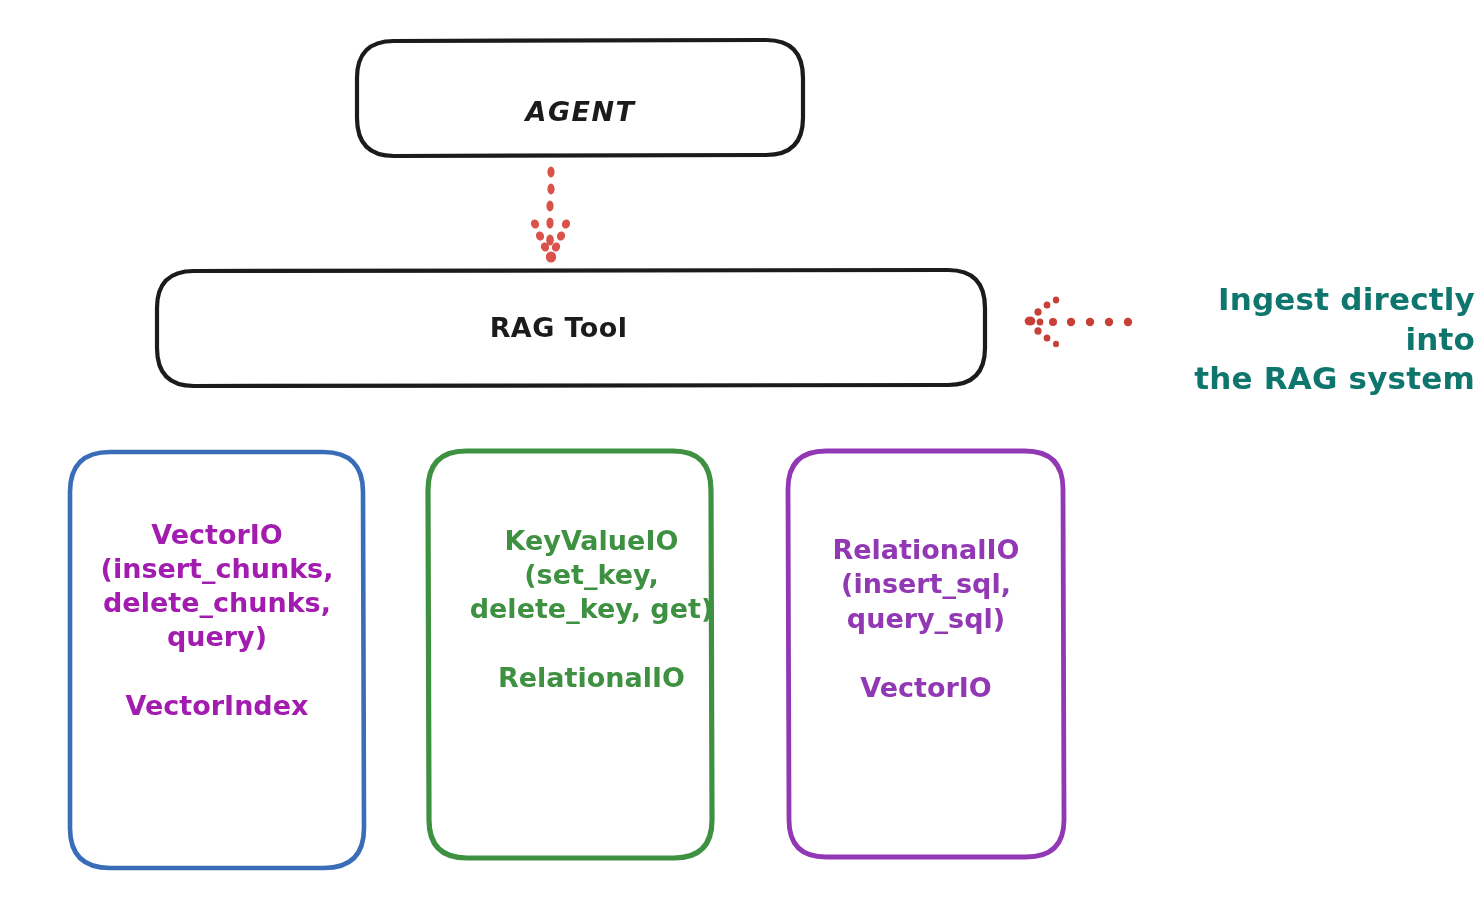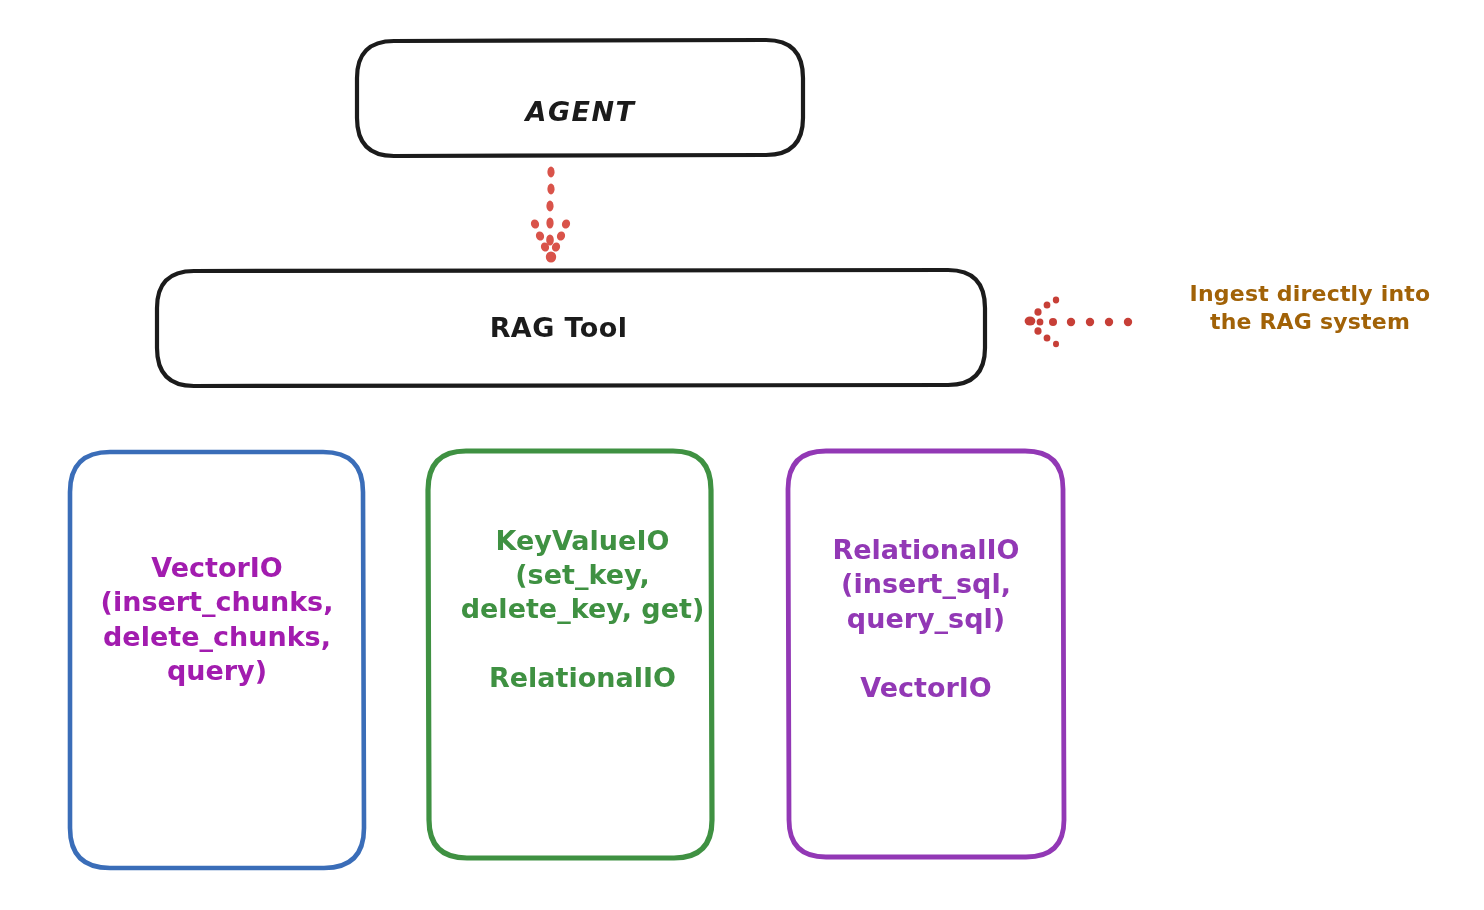--- a/index.html
+++ b/index.html
@@ -76,44 +76,44 @@
   }
 
   #vector-card {
     left: 70px; top: 450px;
     width: 294px; height: 419px;
     padding-bottom: 80px;
   }
   #vector-card .card-api, #vector-card .card-index { color: #a21caf; }
 
   #keyvalue-card {
-    left: 440px; top: 450px;
+    left: 449px; top: 450px;
     width: 285px; height: 409px;
     padding-bottom: 92px;
   }
   #keyvalue-card .card-api, #keyvalue-card .card-index { color: #3f9142; }
 
   #relational-card {
     left: 788px; top: 450px;
     width: 276px; height: 408px;
     padding-bottom: 72px;
   }
   #relational-card .card-api, #relational-card .card-index { color: #9238b5; }
 
   
   #ingest-annotation {
     position: absolute;
     left: 1145px;
     top: 280px;
     width: 330px;
-    color: #a16207;
-    font-size: 22px;
+    color: #0f766e;
+    font-size: 31px;
     font-weight: 600;
     line-height: 1.28;
-    text-align: center;
+    text-align: right;
     white-space: pre-line;
     letter-spacing: 0.2px;
   }
 </style>
 </head>
 <body>
 
 <svg id="canvas" viewBox="0 0 1484 910" xmlns="http://www.w3.org/2000/svg">
 
   <path d="M 394 41 L 766 40 Q 803 40 803 78 L 803 118 Q 803 155 766 155 L 394 156 Q 357 156 357 118 L 357 78 Q 357 41 394 41 Z" fill="#ffffff" stroke="#1b1b1b" stroke-width="4.2" stroke-linecap="round" stroke-linejoin="round"></path>
@@ -166,20 +166,21 @@
 
 <div class="node" id="ragtool-node">
   <div class="node-label">RAG Tool</div>
 </div>
 
 <div class="node card" id="vector-card">
   <div class="card-api">VectorIO
 (insert_chunks,
 delete_chunks,
 query)</div>
+  <div class="card-index">VectorIndex</div>
 </div>
 
 <div class="node card" id="keyvalue-card">
   <div class="card-api">KeyValueIO
 (set_key,
 delete_key, get)</div>
   <div class="card-index">RelationalIO</div>
 </div>
 
 <div class="node card" id="relational-card">

